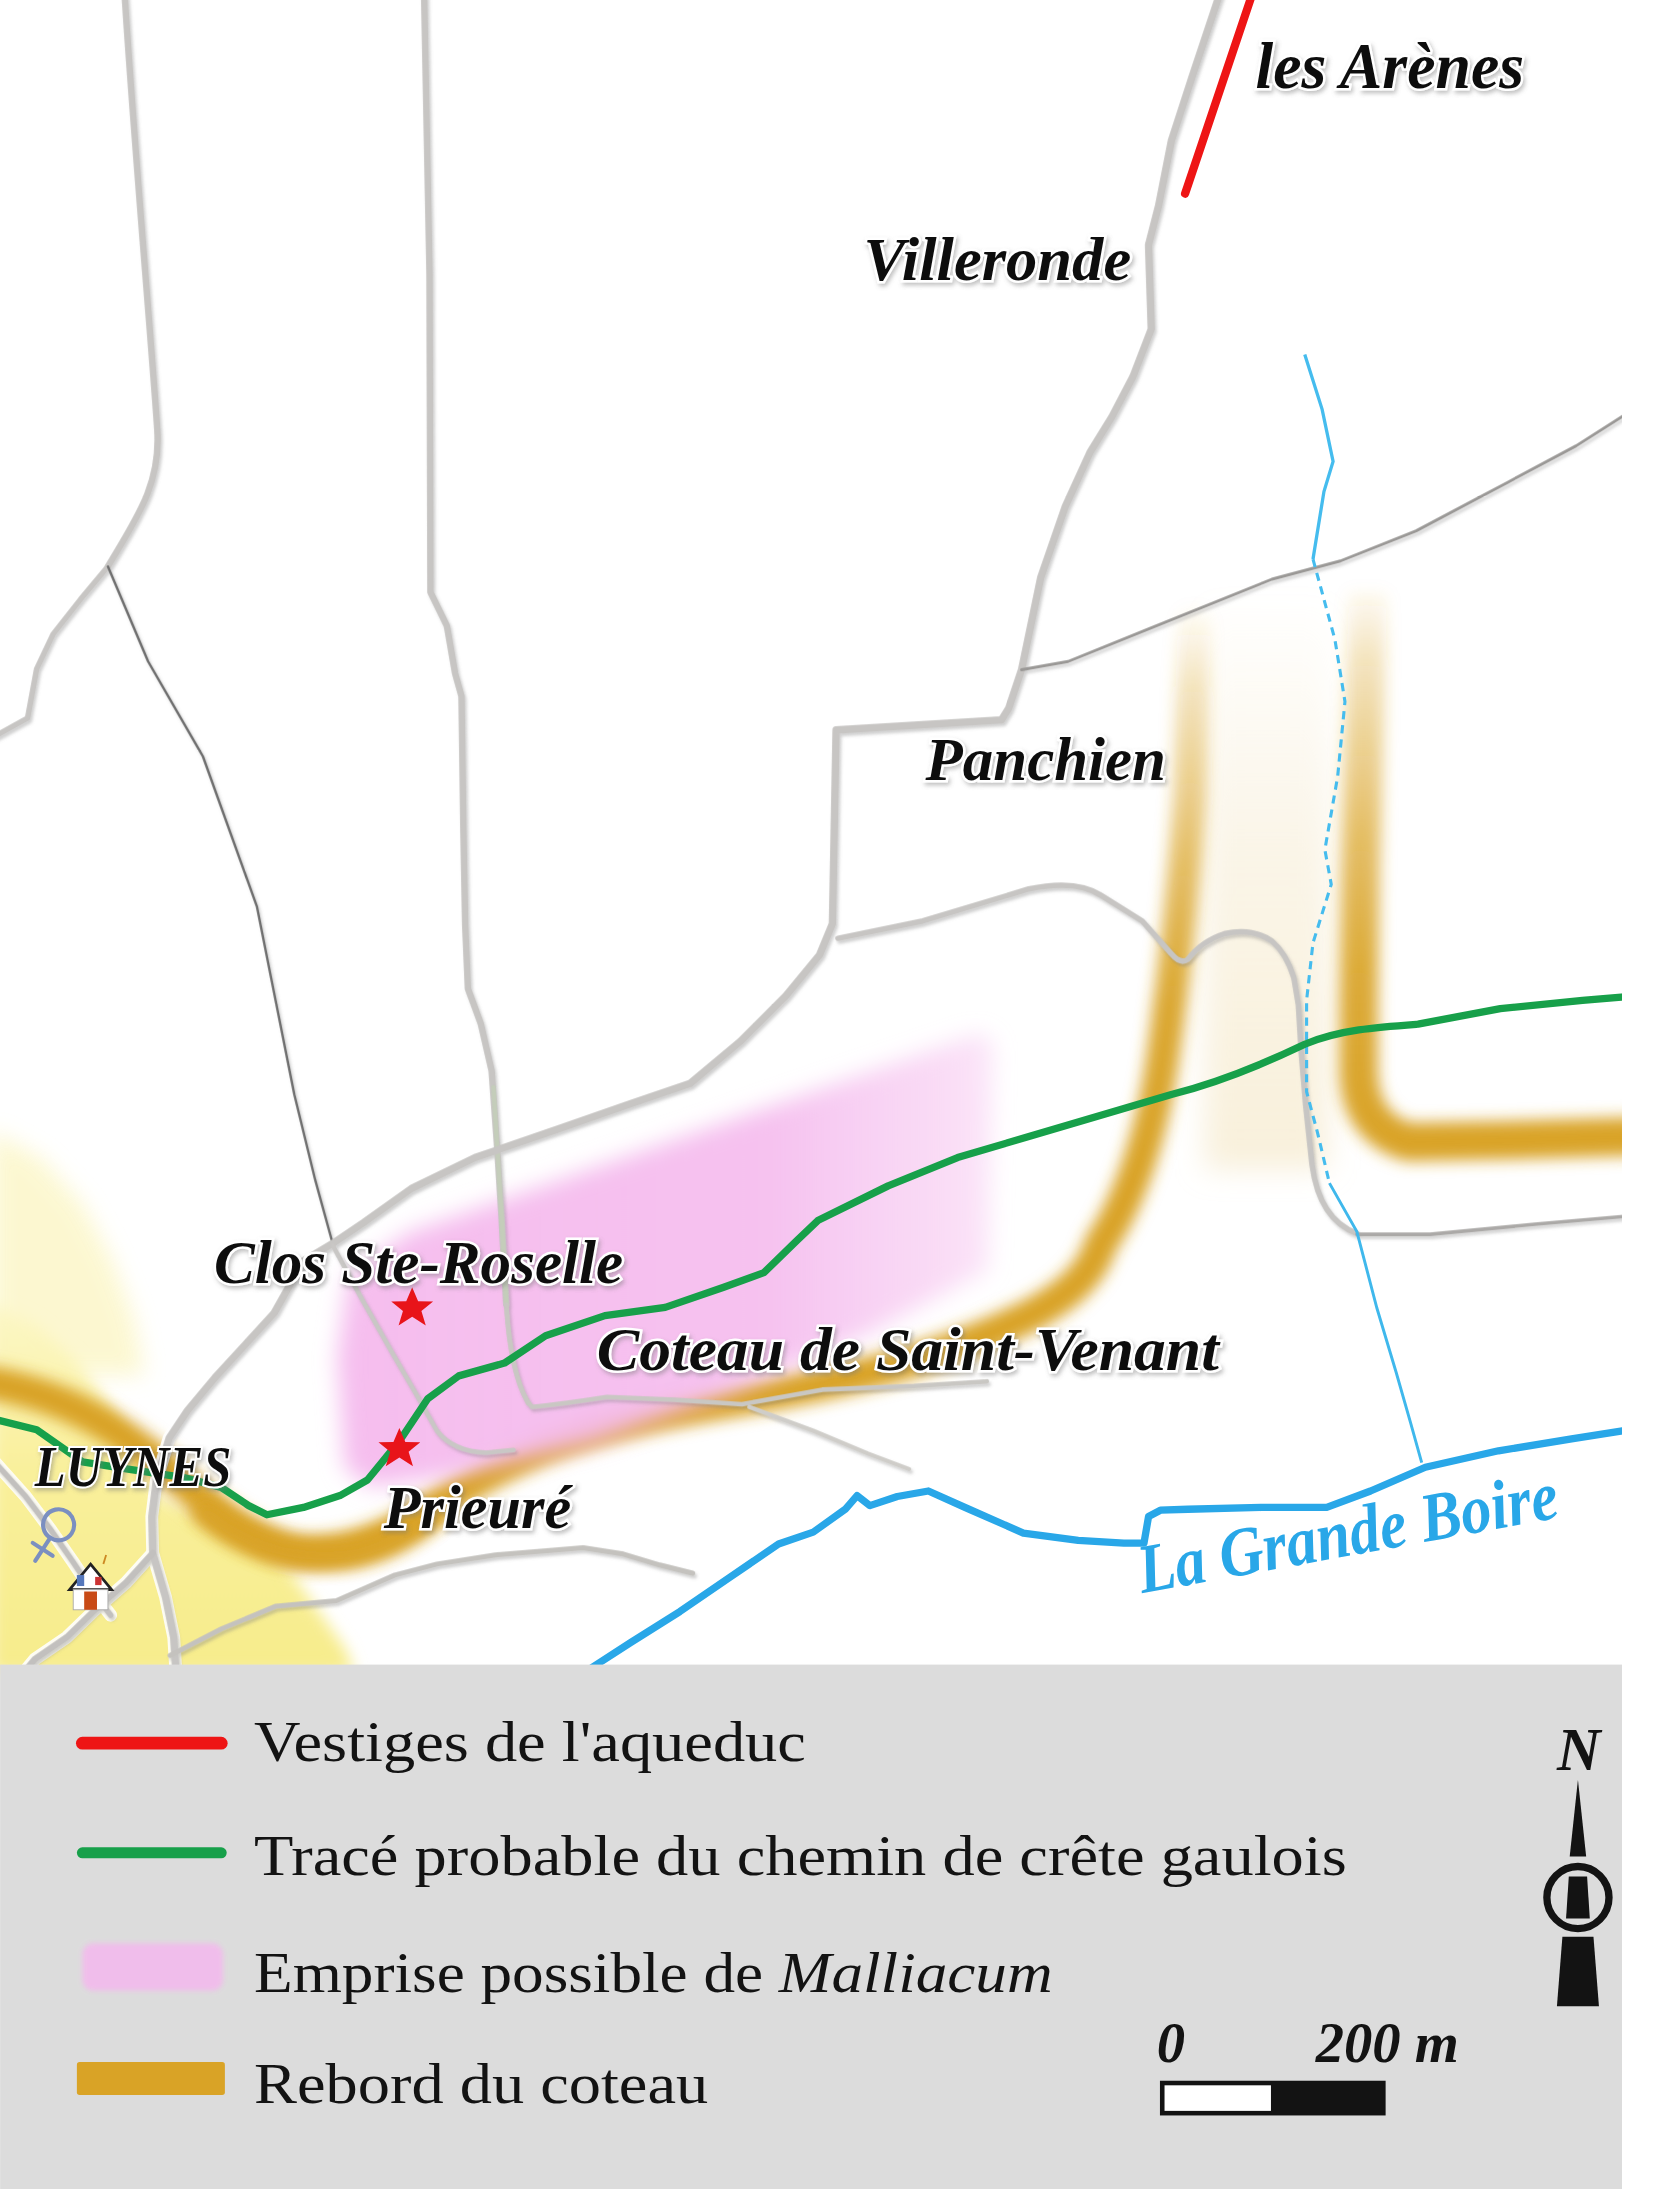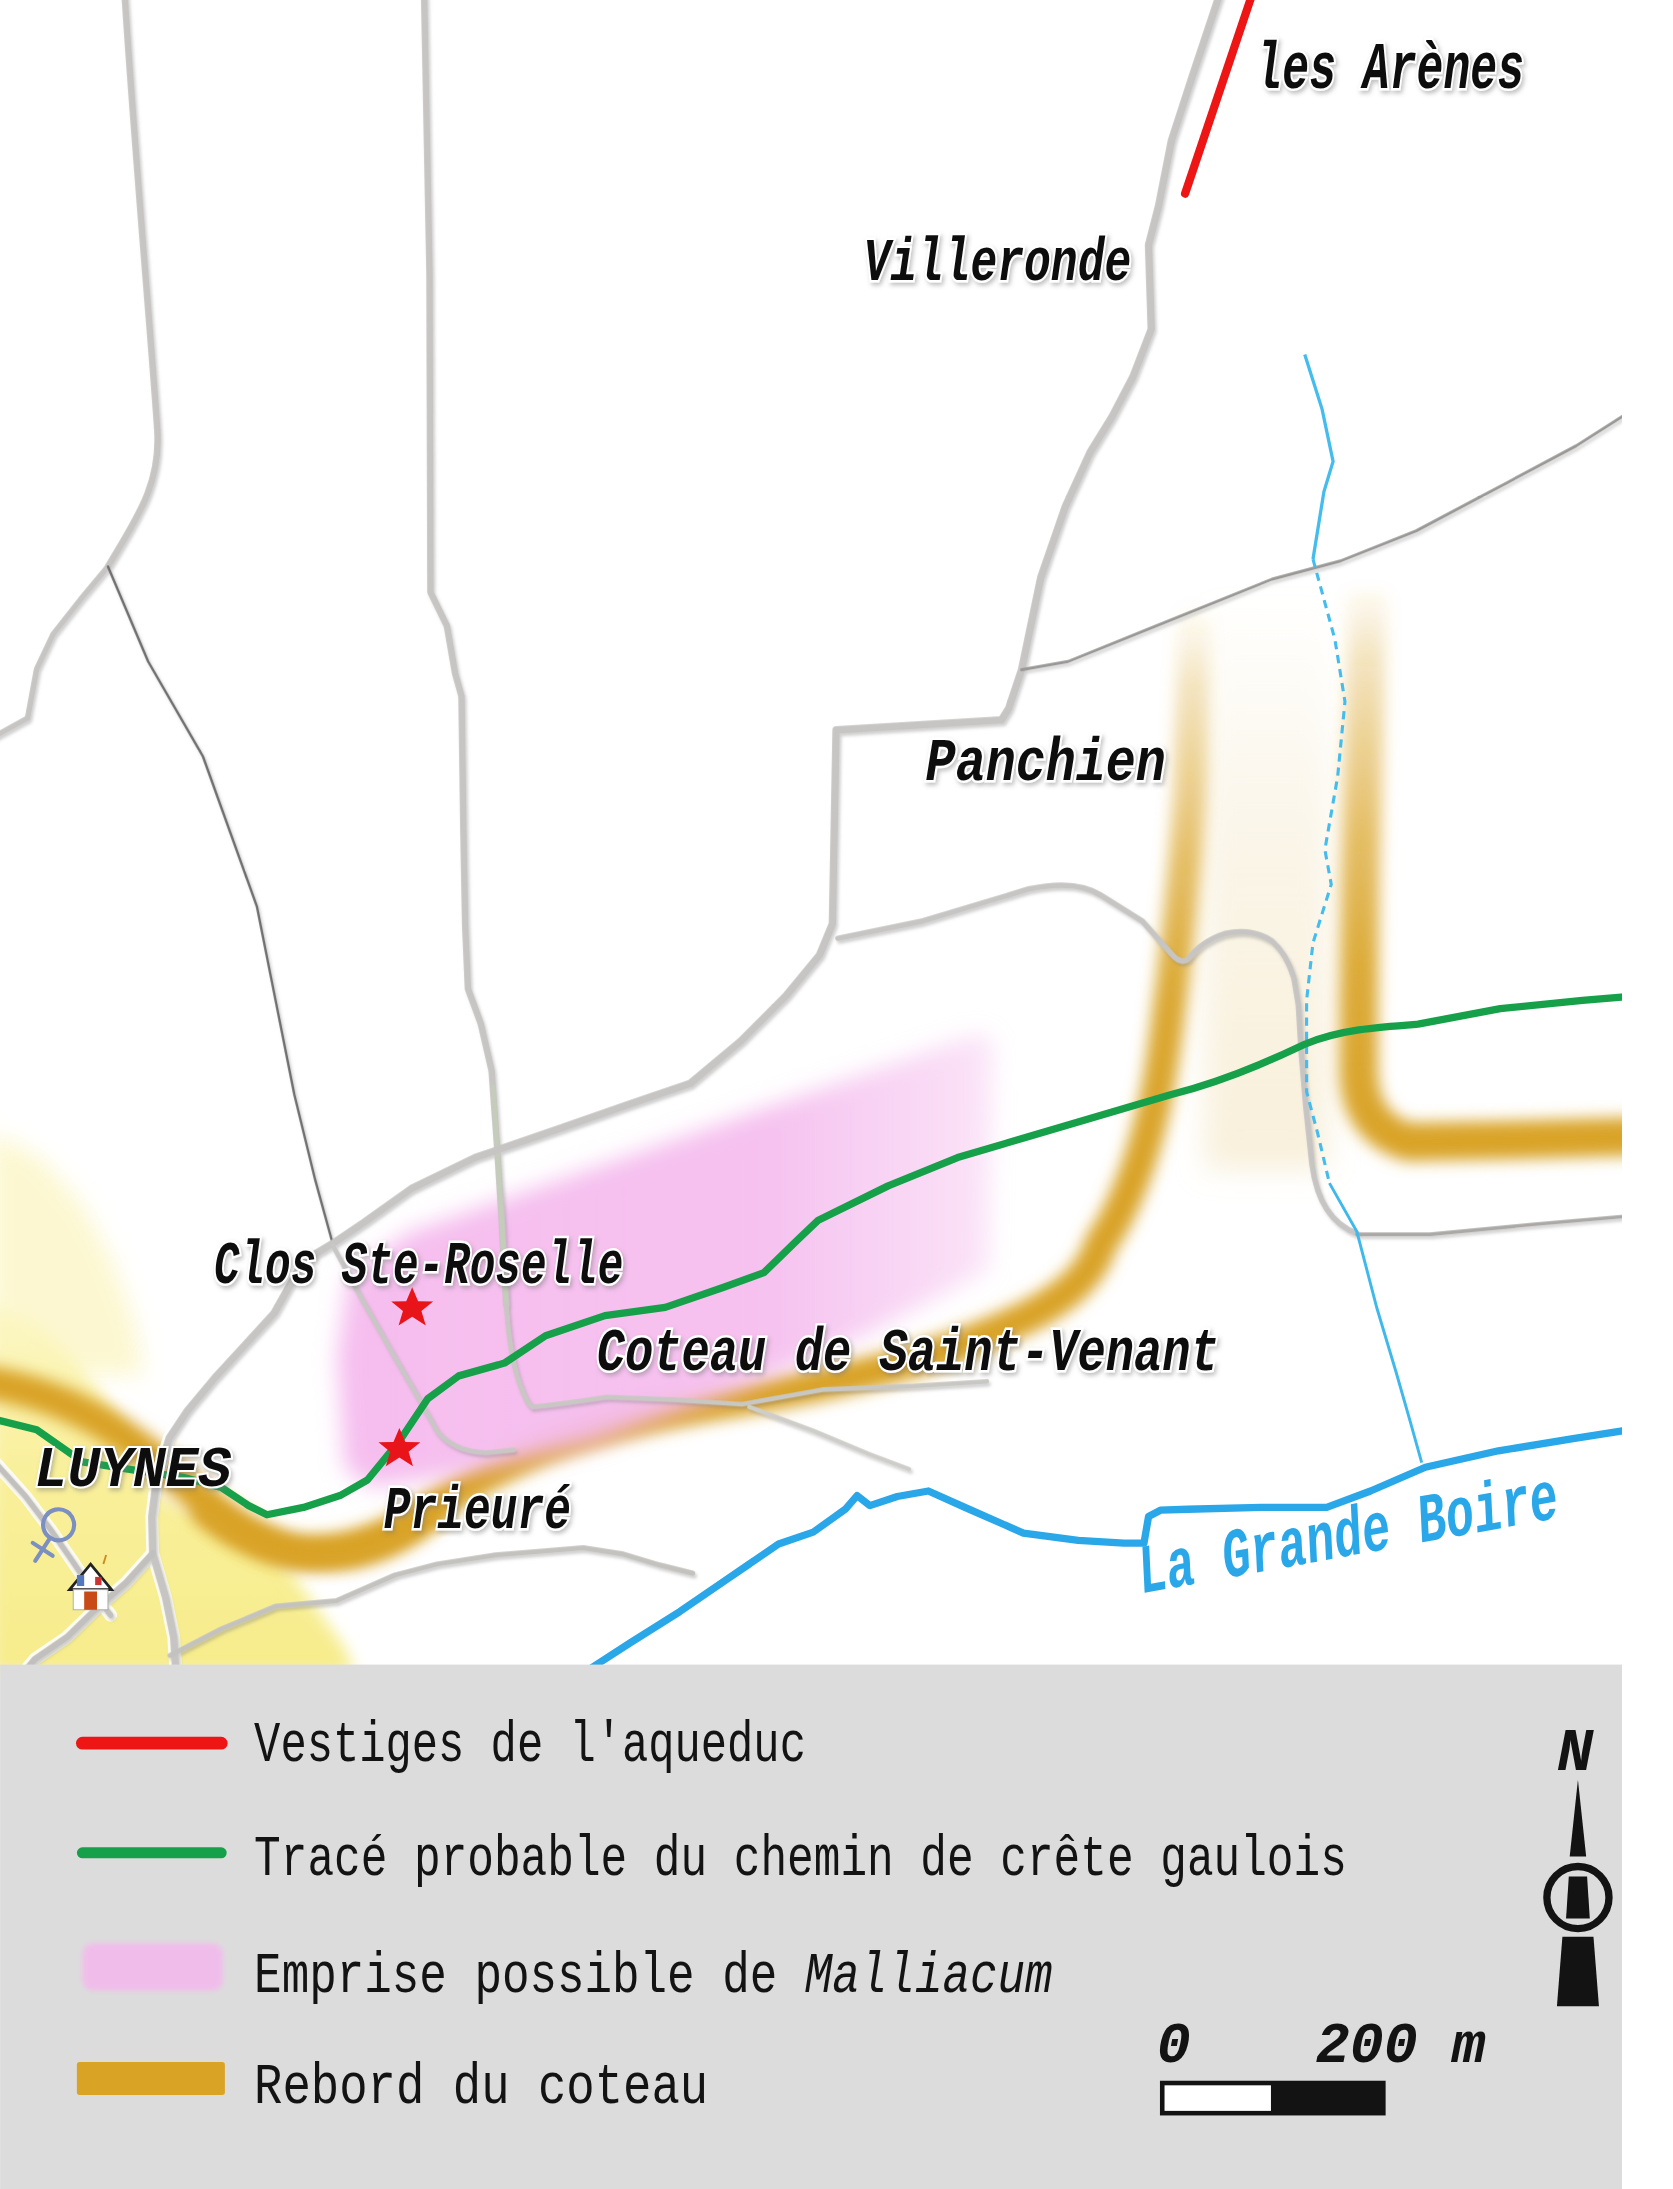--- a/index.html
+++ b/index.html
@@ -1,17 +1,17 @@
 <!DOCTYPE html>
 <html style="font-size:14.6px"><head>
 <meta charset="utf-8">
 <style>
   html,body{margin:0;padding:0;background:#fff;}
   #map{width:1622px;height:2189px;position:relative;overflow:hidden;
-       font-family:Liberation Mono, monospace;}
+       font-family:Liberation Serif, serif;}
   svg{display:block;}
 </style>
 </head>
 <body>
 <div id="map">
 <svg width="1674" height="2189" viewBox="0 0 1832 2396">
 <defs>
   <filter id="soft8" filterUnits="userSpaceOnUse" x="-50" y="-50" width="1932" height="2496">
           <feGaussianBlur stdDeviation="8"></feGaussianBlur>
         </filter>

